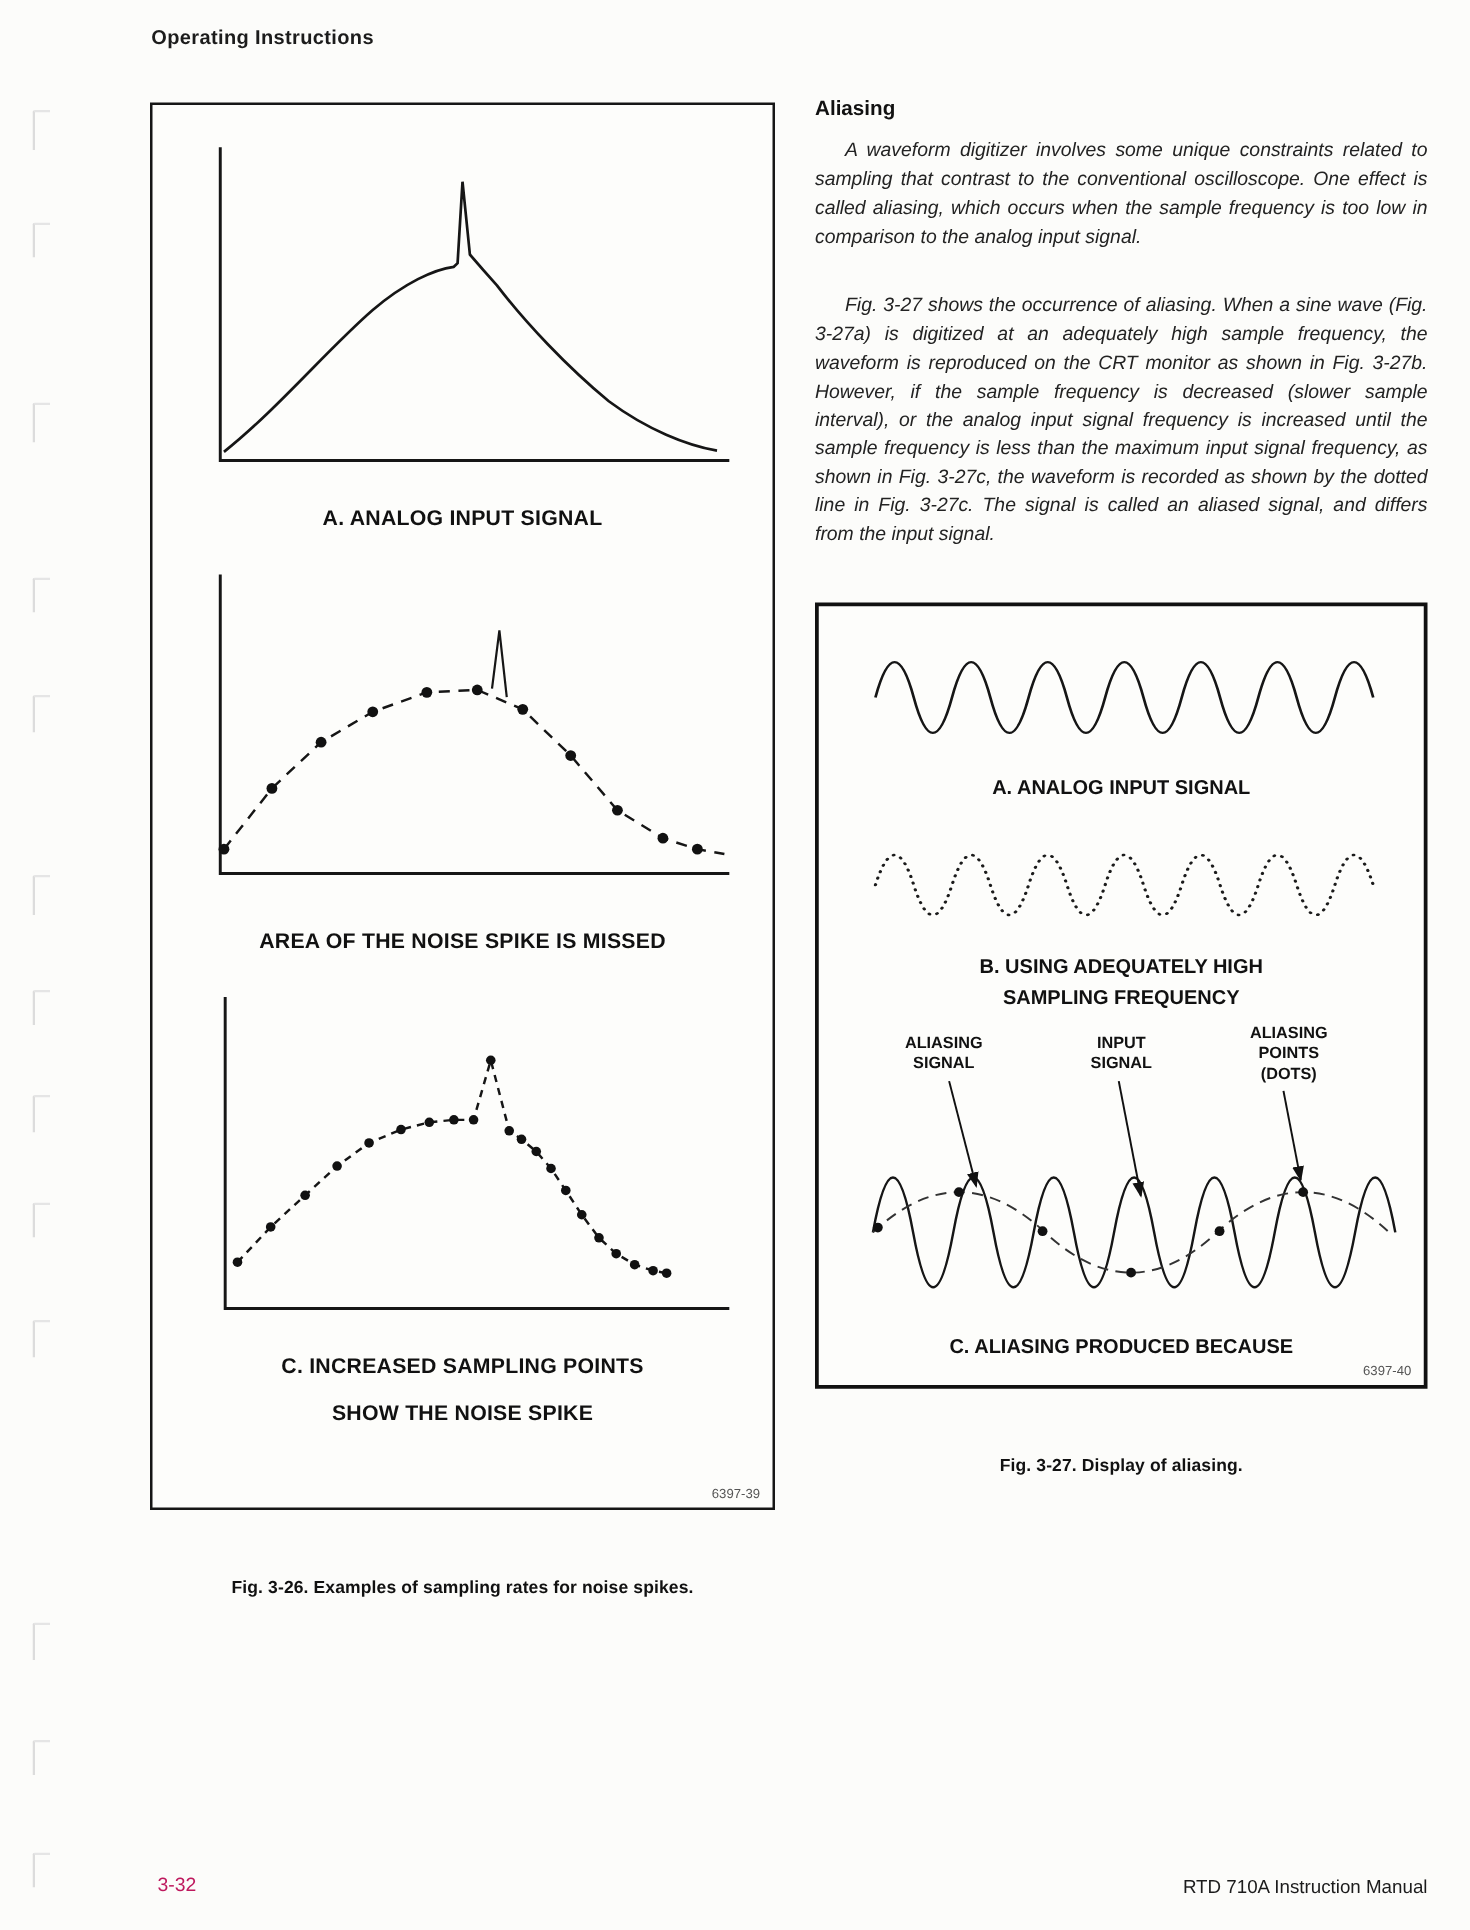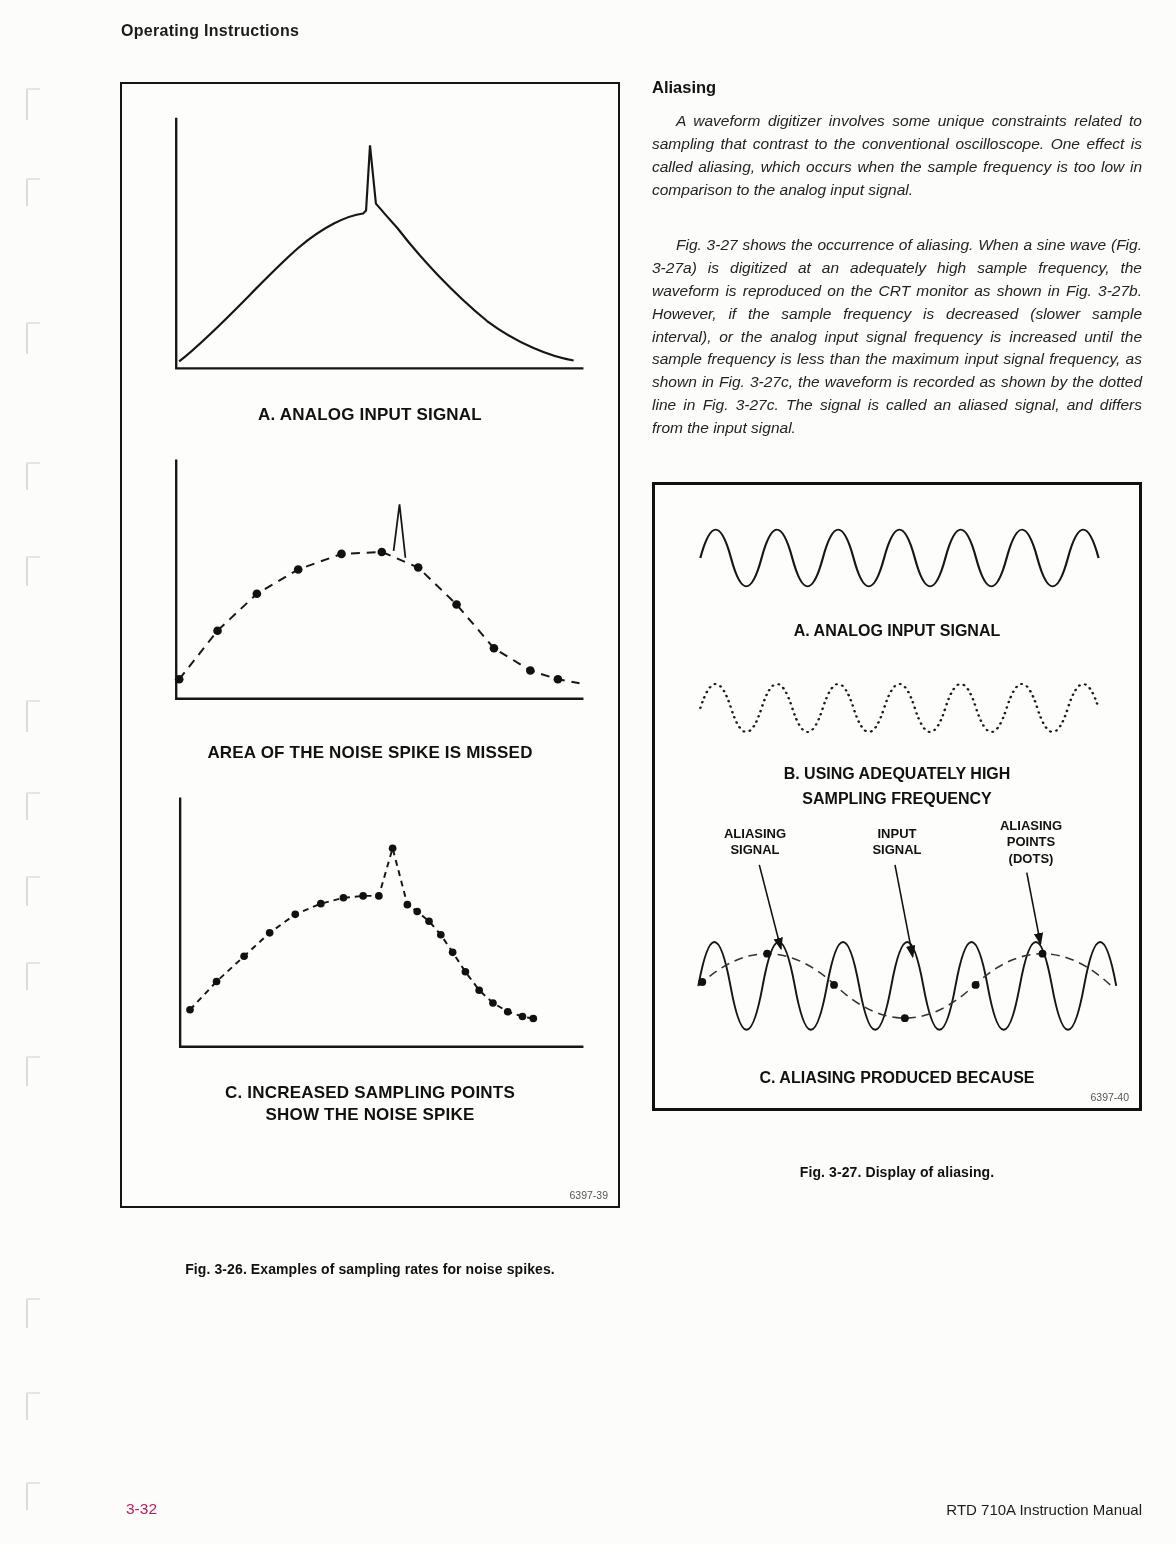--- a/index.html
+++ b/index.html
@@ -114,21 +114,21 @@
           <circle cx="329" cy="175" r="3.9"></circle>
             <circle cx="342" cy="195" r="3.9"></circle>
           <circle cx="356" cy="214" r="3.9"></circle>
             <circle cx="370" cy="227" r="3.9"></circle>
           <circle cx="385" cy="236" r="3.9"></circle>
             <circle cx="400" cy="241" r="3.9"></circle>
           <circle cx="411" cy="243" r="3.9"></circle>
         </g>
       </svg>
       <div class="figlabel">C. INCREASED SAMPLING POINTS</div>
-      <div class="figlabel" style="margin-top:0;">SHOW THE NOISE SPIKE</div>
+      <div class="figlabel" style="margin-top:16px;">SHOW THE NOISE SPIKE</div>
 
       <div class="figcode">6397-39</div>
     </div>
 
     <div class="caption">Fig. 3-26. Examples of sampling rates for noise spikes.</div>
   </div>
 
   <div class="right-col">
     <div class="section-heading">Aliasing</div>
     <p class="para">A waveform digitizer involves some unique constraints related to sampling that contrast to the conventional oscilloscope. One effect is called aliasing, which occurs when the sample frequency is too low in comparison to the analog input signal.</p>

